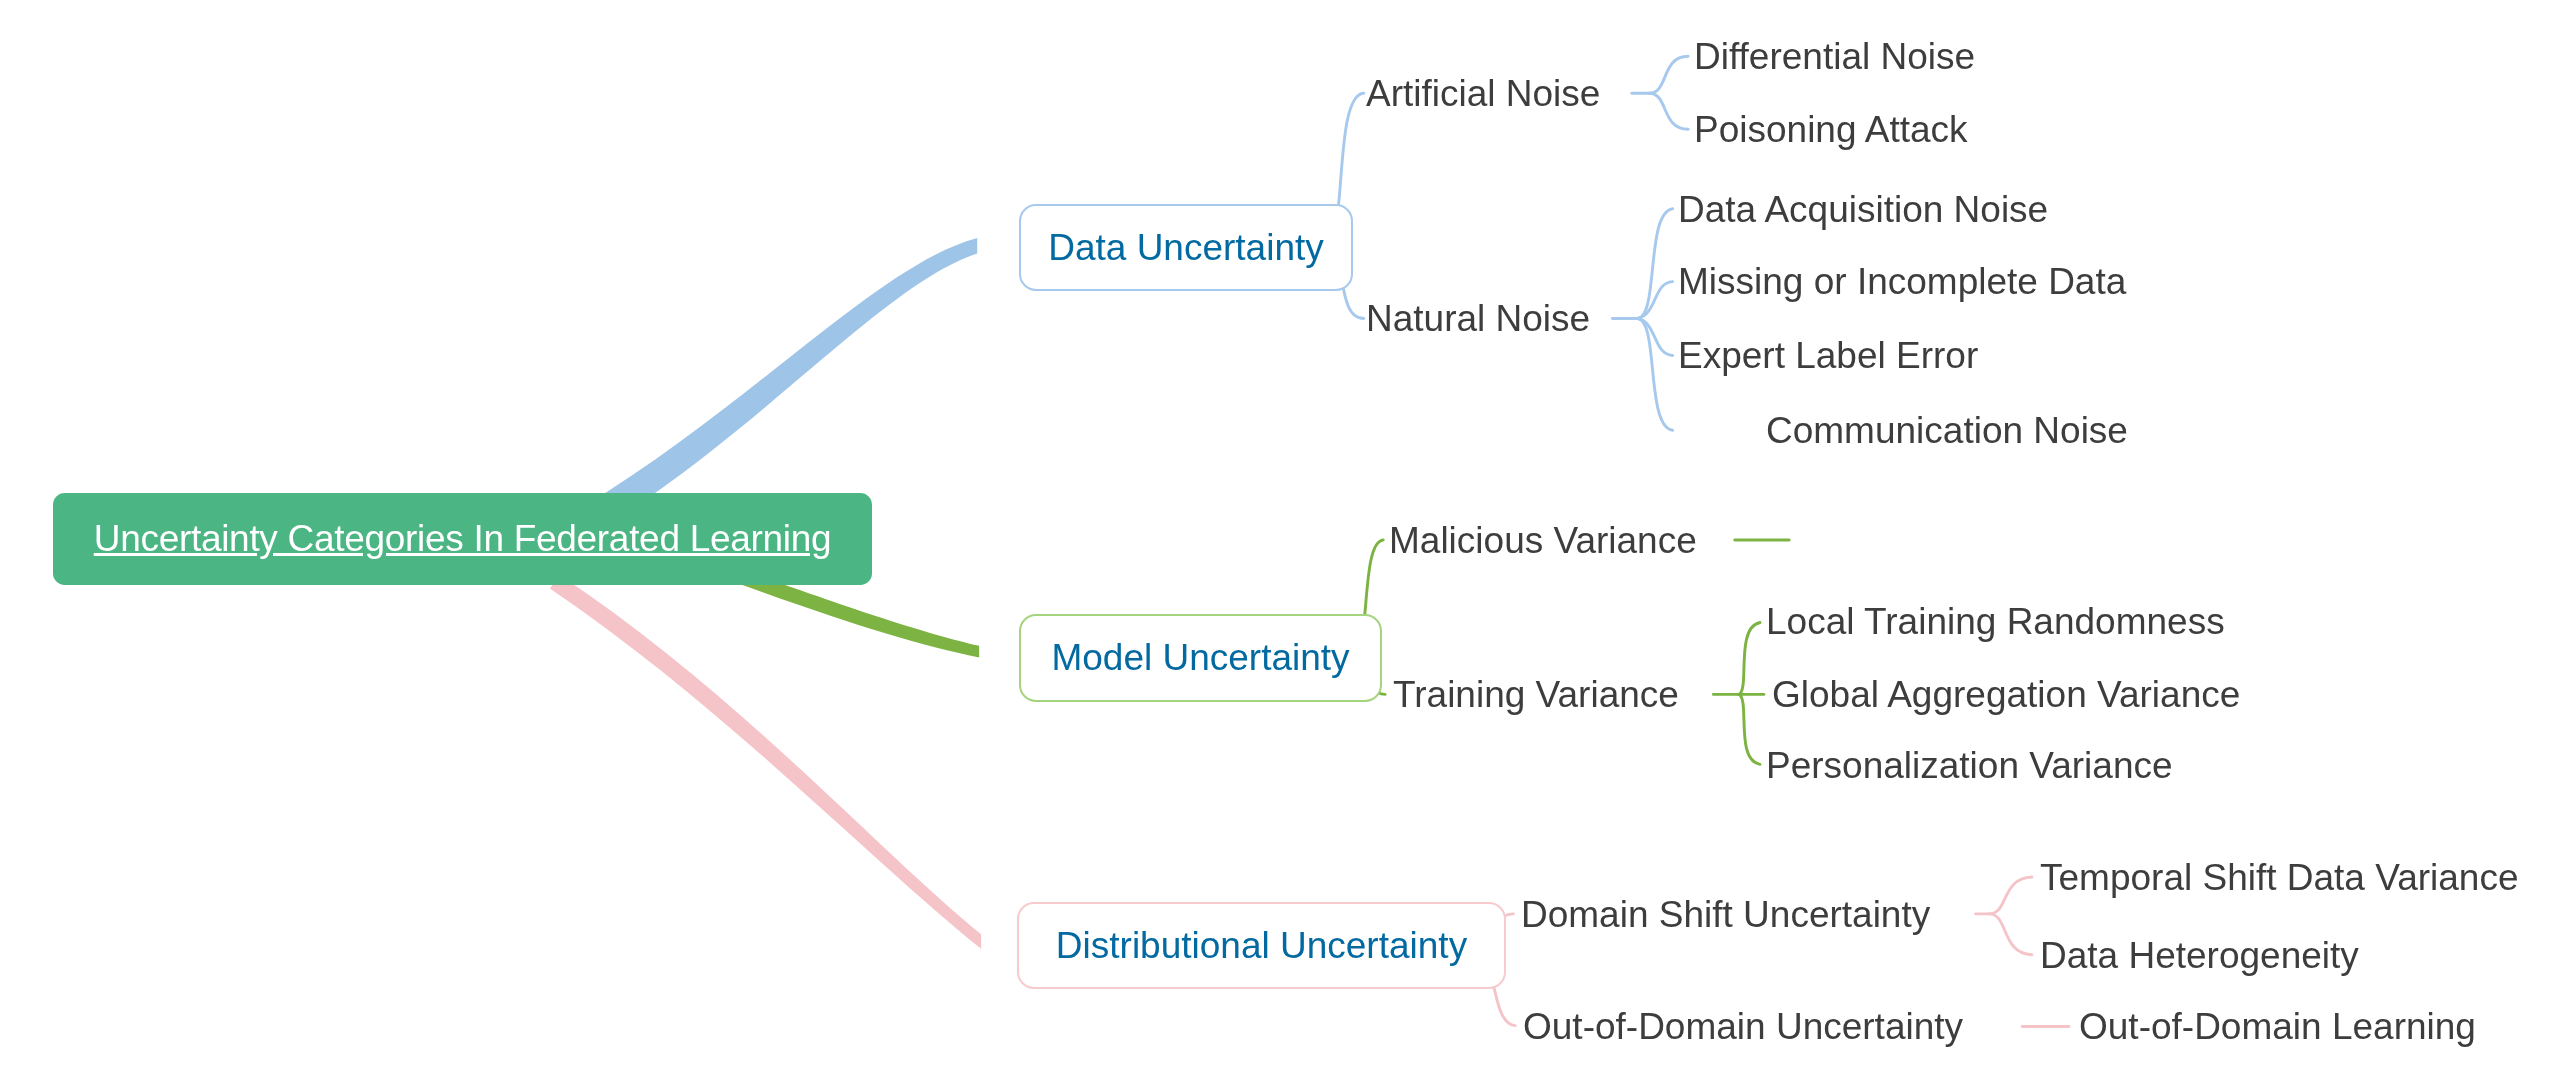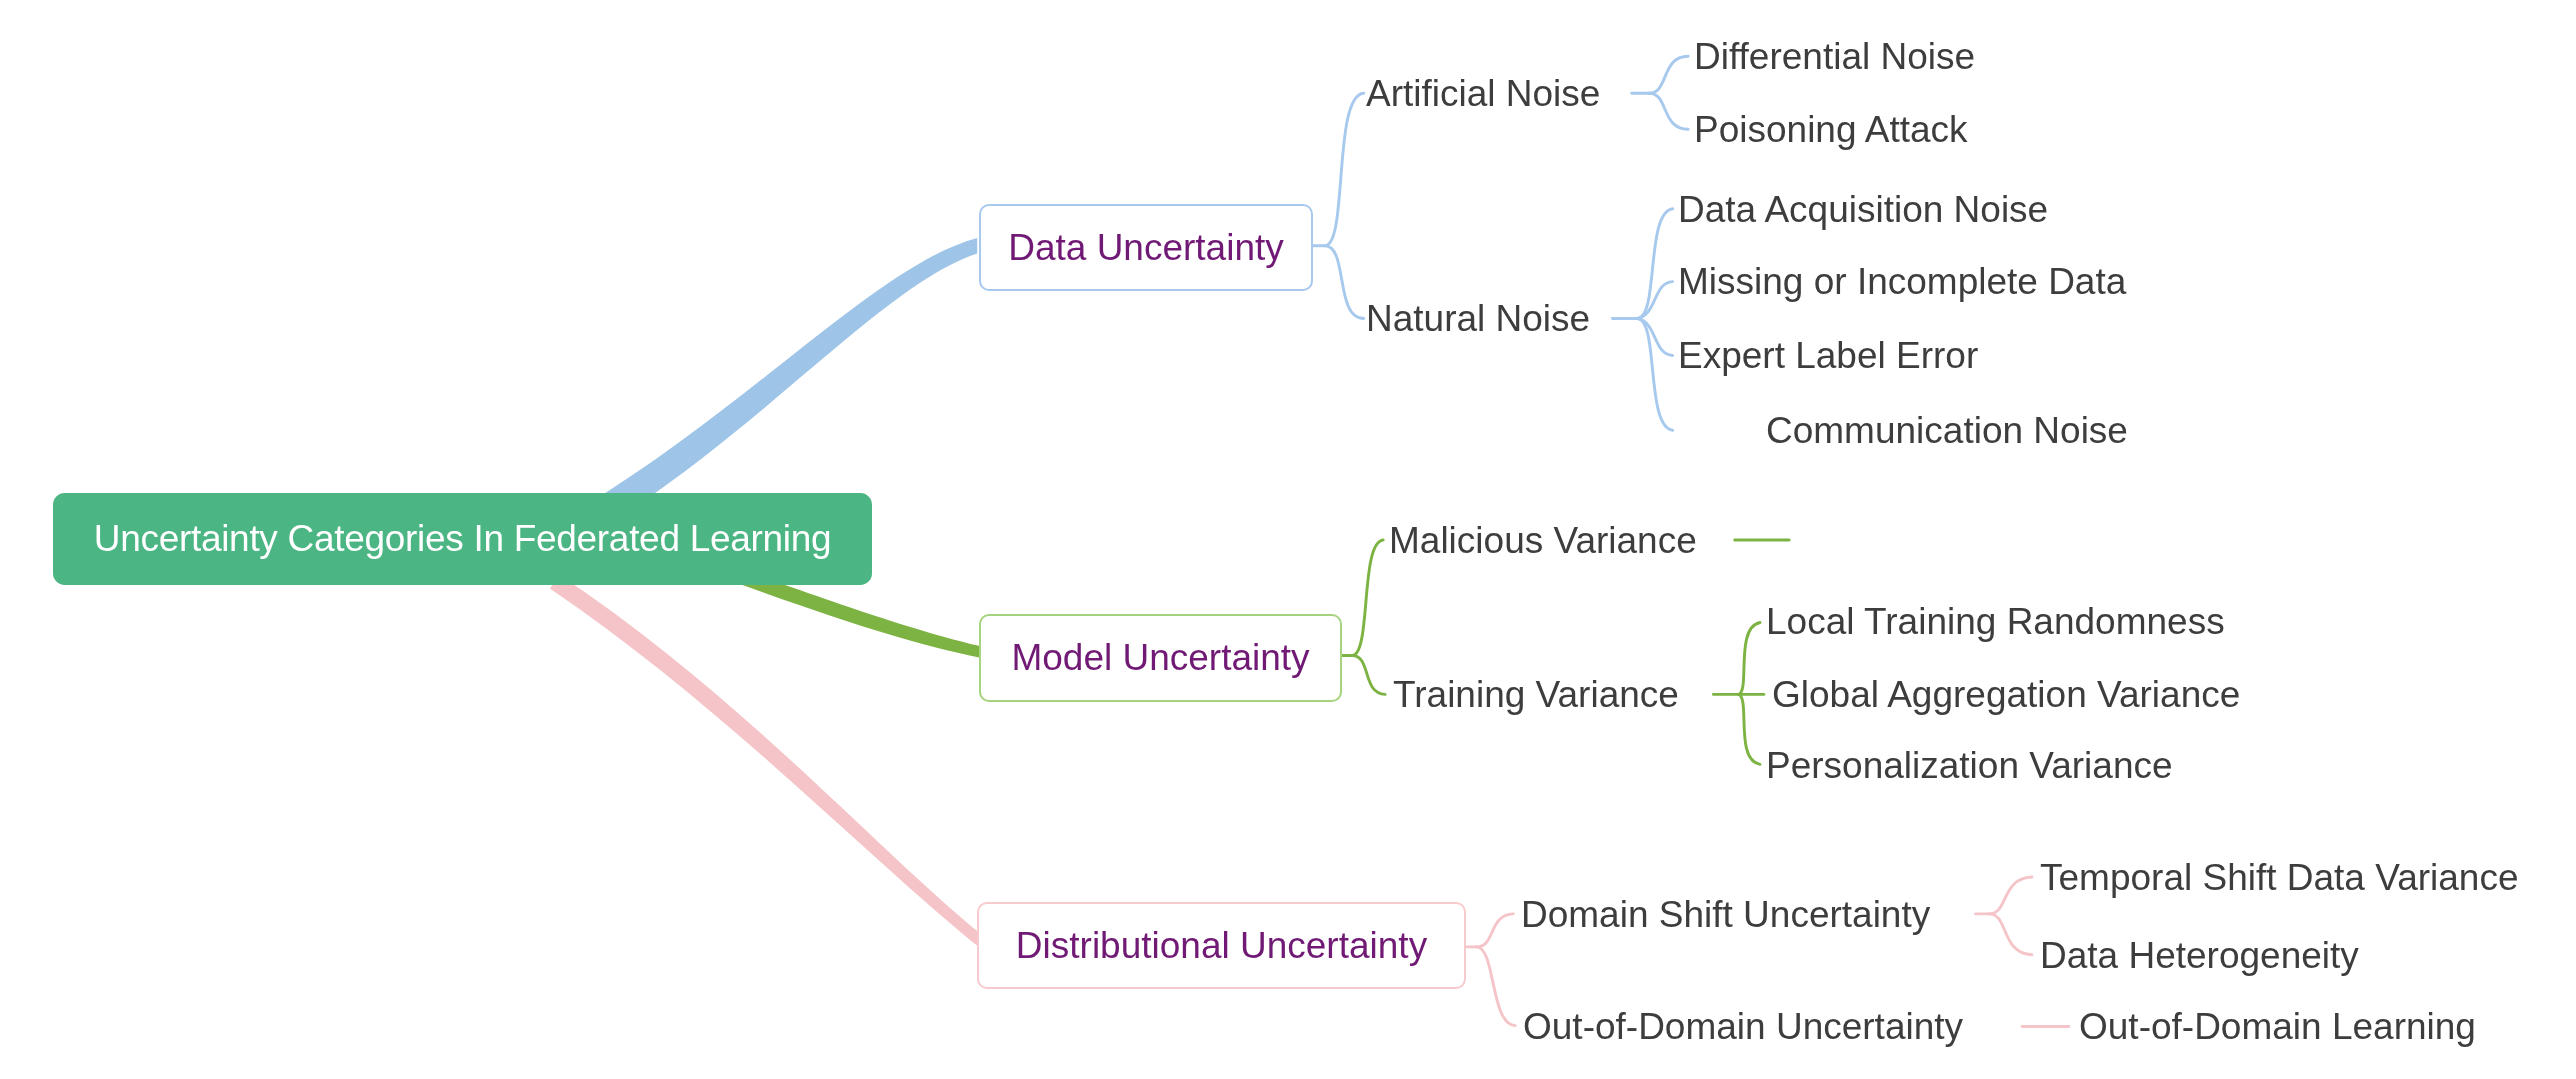--- a/index.html
+++ b/index.html
@@ -4,26 +4,26 @@
 <style>
   html,body{margin:0;padding:0;background:#ffffff;}
   body{width:2576px;height:1079px;overflow:hidden;font-family:"Liberation Sans","DejaVu Sans",sans-serif;}
   #canvas{position:absolute;left:0;top:0;width:2576px;height:1079px;background:#ffffff;}
   #edges{position:absolute;left:0;top:0;width:2576px;height:1079px;}
   .node{position:absolute;white-space:nowrap;color:#3D3D3D;font-size:37px;}
   .root-node{
     left:53px;top:493px;width:819px;height:92px;
     background:#4BB583;border-radius:11.7px;
     display:flex;align-items:center;justify-content:center;
-    color:#ffffff;font-size:37px;letter-spacing:-0.3px;
+    color:#ffffff;font-size:37px;letter-spacing:-0.3px;text-decoration:underline;
   }
   .node-box{
-    background:#ffffff;border:2.4px solid #cccccc;border-radius:10px;
+    background:#ffffff;border:2.4px solid #cccccc;border-radius:17px;
     display:flex;align-items:center;justify-content:center;
-    font-size:37px;color:#701a75;
+    font-size:37px;color:#0369a1;margin-left:40px;
   }
   .b-blue{border-color:#A6C9ED;}
   .b-green{border-color:#A6D37E;}
   .b-pink{border-color:#F7CBCD;}
   .box-data{left:979px;top:204px;width:330px;height:83px;}
   .box-model{left:979px;top:614px;width:359px;height:84px;}
   .box-dist{left:977px;top:902px;width:485px;height:83px;}
   .leaf{height:51px;line-height:51px;}
   .edge{fill:none;stroke-width:3px;stroke-linecap:round;}
   .e-blue{stroke:#A6C9ED;}

